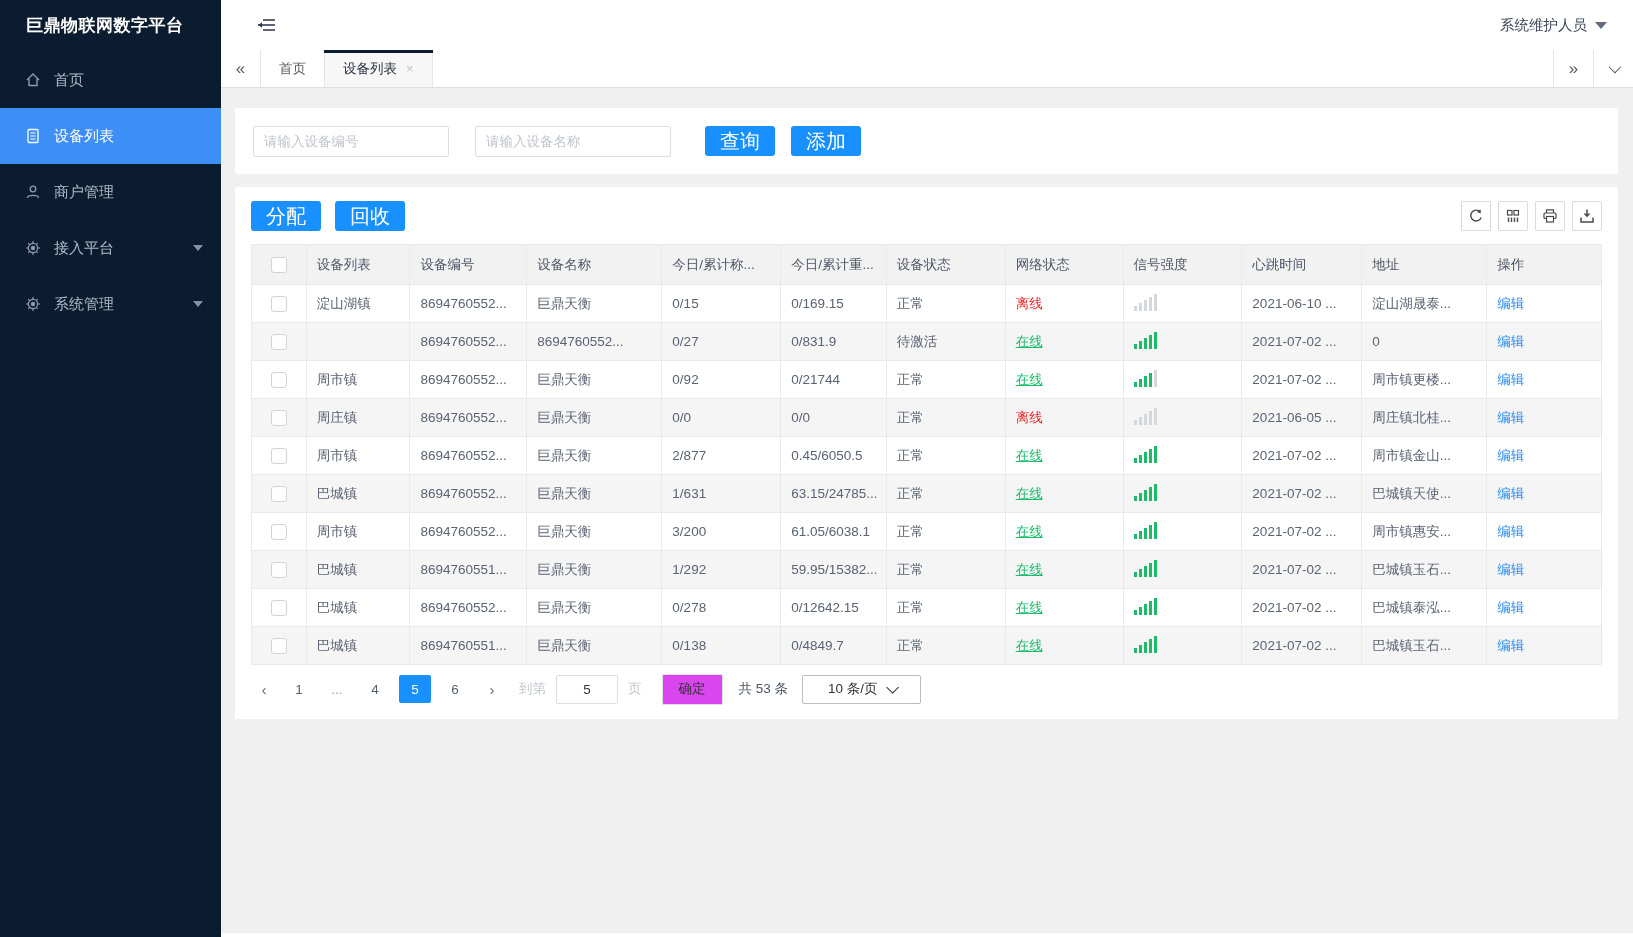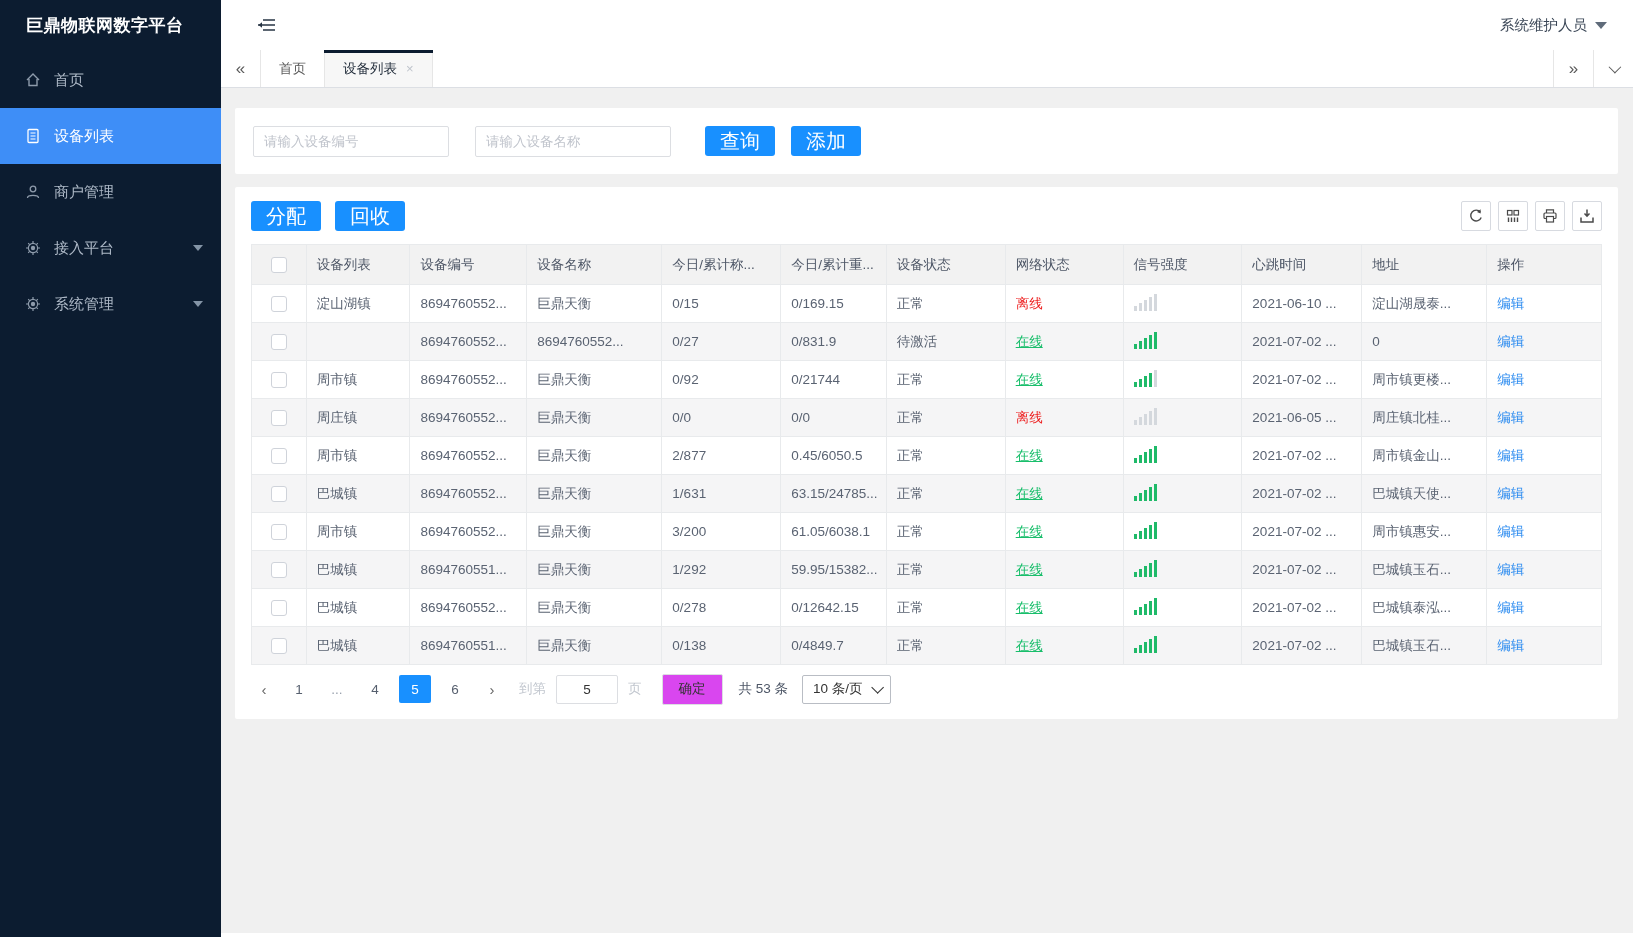--- a/index.html
+++ b/index.html
@@ -99,21 +99,21 @@
   .page-btn.active { background:#1890ff; color:#ffffff; min-width:32px; }
   .page-btn.ellipsis { color:#9aa2ae; cursor:default; }
   .goto-label, .page-word { color:#c2c7cf; margin:0 6px; }
   .goto-input { width:62px; height:29px; border:1px solid #dcdee2; border-radius:2px;
     text-align:center; font-size:13.5px; color:#333; outline:none; font-family:inherit; margin:0 4px; }
   .confirm-btn { height:31px; padding:0 16px; border:1px solid #dcdee2; border-radius:2px;
     background:#d946ef; font-size:13.5px; color:#333; cursor:pointer; margin:0 16px 0 14px;
     font-family:inherit; }
   .total-label { margin-right:14px; color:#4d5666; }
   .page-size { height:29px; border:1px solid #b9bdc4; border-radius:2px; background:#ffffff;
-    display:flex; align-items:center; gap:8px; padding:0 10px; cursor:pointer; color:#333; }
+    display:flex; align-items:center; gap:8px; padding:0 25px; cursor:pointer; color:#333; }
   .page-size .chev-down { transform:rotate(45deg) translateY(-3px); border-color:#333; }
   svg { display:block; }
 </style>
 </head>
 <body>
 
 <div class="app">
 
   <aside class="sidebar">
     <div class="logo">巨鼎物联网数字平台</div>

